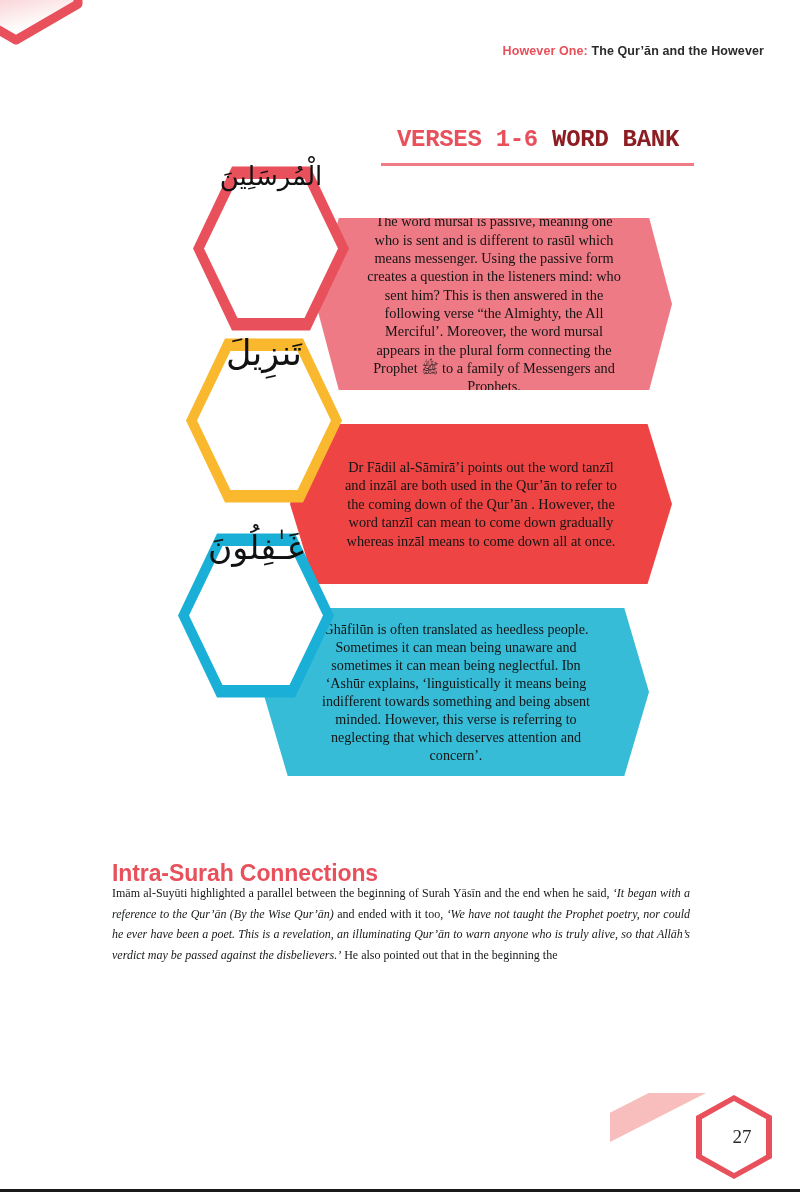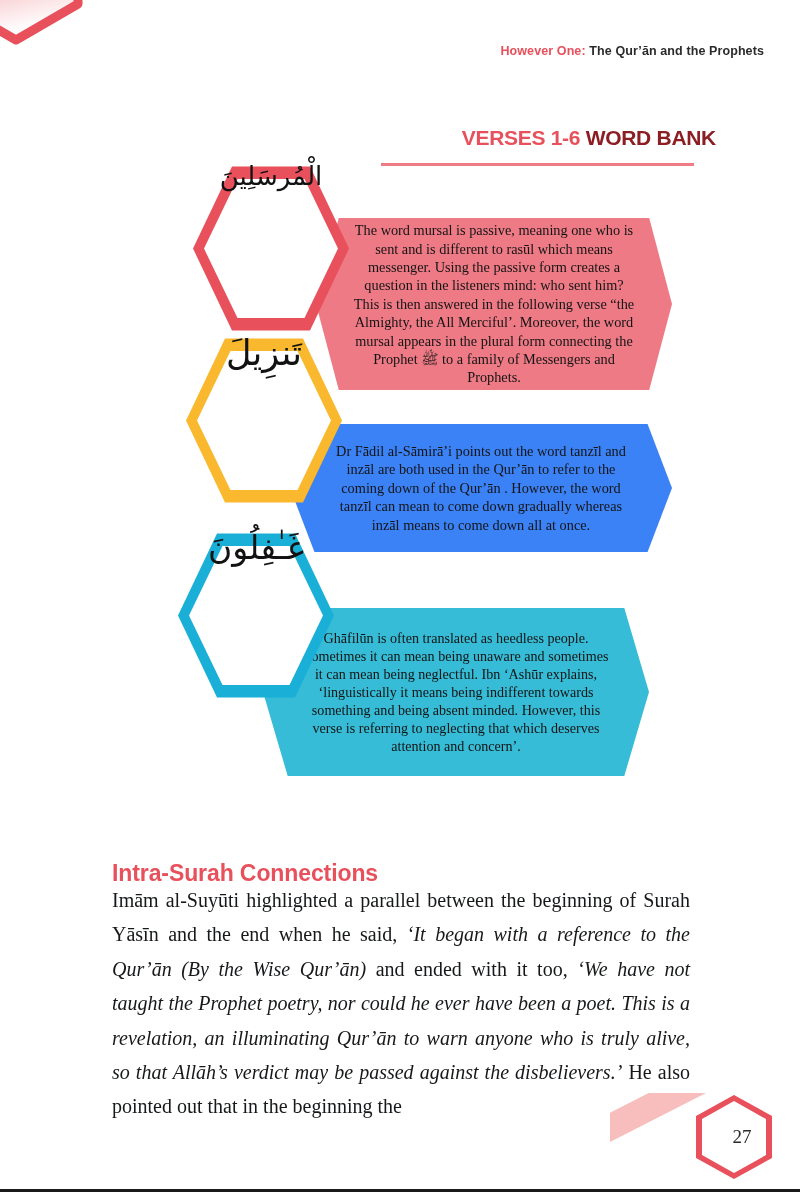--- a/index.html
+++ b/index.html
@@ -43,26 +43,26 @@
   }
   .running-header .sec-title {
     color: #2b2b2b;
     font-weight: 600;
   }
 
   
   .wordbank-title {
     position: absolute;
     top: 126px;
-    left: 396px;
+    left: 359px;
     width: 320px;
     text-align: right;
-    font-family: Liberation Sans, sans-serif;
+    font-family: Liberation Mono, monospace;
     font-weight: 700;
-    font-size: 21px;
+    font-size: 24px;
     letter-spacing: -0.3px;
     white-space: nowrap;
   }
   .wordbank-title .t-a { color: #e8505b; }
   .wordbank-title .t-b { color: #8c1d23; }
   .wordbank-rule {
     position: absolute;
     top: 163px;
     left: 381px;
     width: 313px;
@@ -79,21 +79,21 @@
     box-sizing: border-box;
     display: flex;
     align-items: center;
     justify-content: center;
     text-align: center;
     color: #141414;
     font-family: "Liberation Serif", serif;
     clip-path: polygon(6.4% 0%, 93.6% 0%, 100% 50%, 93.6% 100%, 6.4% 100%, 0% 50%);
   }
   .wb-panel p {
-    margin: 4px;
+    margin: 16px;
     padding: 0 9%;
     line-height: 1.285;
   }
 
   
   .wb-hex {
     position: absolute;
     display: flex;
     justify-content: center;
   }
@@ -129,21 +129,21 @@
     letter-spacing: -0.1px;
   }
 
   
   .body-copy {
     position: absolute;
     left: 112px;
     top: 883px;
     width: 578px;
     font-family: "Liberation Serif", serif;
-    font-size: 20px;
+    font-size: 12px;
     line-height: 1.72;
     color: #16181a;
     text-align: justify;
     text-justify: inter-word;
   }
   .body-copy em { font-style: italic; }
 
   
   .page-stripe {
     position: absolute;
@@ -202,42 +202,42 @@
         <stop offset="0%" stop-color="#e8505b"></stop>
         <stop offset="100%" stop-color="#ffffff"></stop>
       </linearGradient>
     </defs>
     <path d="M 78 -40 L 140 -4 L 140 68 L 78 104 L 16 68 L 16 -4 Z" fill="url(#cornerGrad)" stroke="#e8505b" stroke-width="9" stroke-linejoin="round"></path>
   </svg>
 </div>
 
 <div class="running-header">
   <span class="sec-label">However One:</span>
-  <span class="sec-title">The Qur’ān and the Prophets</span>
+  <span class="sec-title">The Qur’ān and the However</span>
 </div>
 
 <div class="wordbank-title">
   <span class="t-a">VERSES 1-6</span>
   <span class="t-b">WORD BANK</span>
 </div>
 <div class="wordbank-rule"></div>
 
 <div class="wb-row">
   <div class="wb-panel" id="panel1" style="left: 316px; top: 218px; width: 356px; height: 172px; background: rgb(238, 122, 133); font-size: 14.3px;">
     <p>The word mursal is passive, meaning one who is sent and is different to rasūl which means messenger. Using the passive form creates a question in the listeners mind: who sent him? This is then answered in the following verse “the Almighty, the All Merciful’. Moreover, the word mursal appears in the plural form connecting the Prophet ﷺ to a family of Messengers and Prophets.</p>
   </div>
   <div class="wb-hex" id="hex1" style="left: 193px; top: 161px; width: 156px; height: 175px;">
     <span class="ring" style="background: rgb(232, 80, 91);"></span>
     <span class="core"></span>
     <span class="arabic" style="font-size: 26px;">الْمُرسَلِينَ</span>
   </div>
 </div>
 
 <div class="wb-row">
-  <div class="wb-panel" id="panel2" style="left: 290px; top: 424px; width: 382px; height: 128px; background: #3b82f6; font-size: 14.3px;">
+  <div class="wb-panel" id="panel2" style="left: 290px; top: 424px; width: 382px; height: 160px; background: #ef4444; font-size: 14.3px;">
     <p>Dr Fādil al-Sāmirā’i points out the word tanzīl and inzāl are both used in the Qur’ān  to refer to the coming down of the Qur’ān . However, the word tanzīl can mean to come down gradually whereas inzāl means to come down all at once.</p>
   </div>
   <div class="wb-hex" id="hex2" style="left: 186px; top: 333px; width: 156px; height: 175px;">
     <span class="ring" style="background: rgb(249, 184, 46);"></span>
     <span class="core"></span>
     <span class="arabic" style="font-size: 35px;">تَنزِيلَ</span>
   </div>
 </div>
 
 <div class="wb-row">

